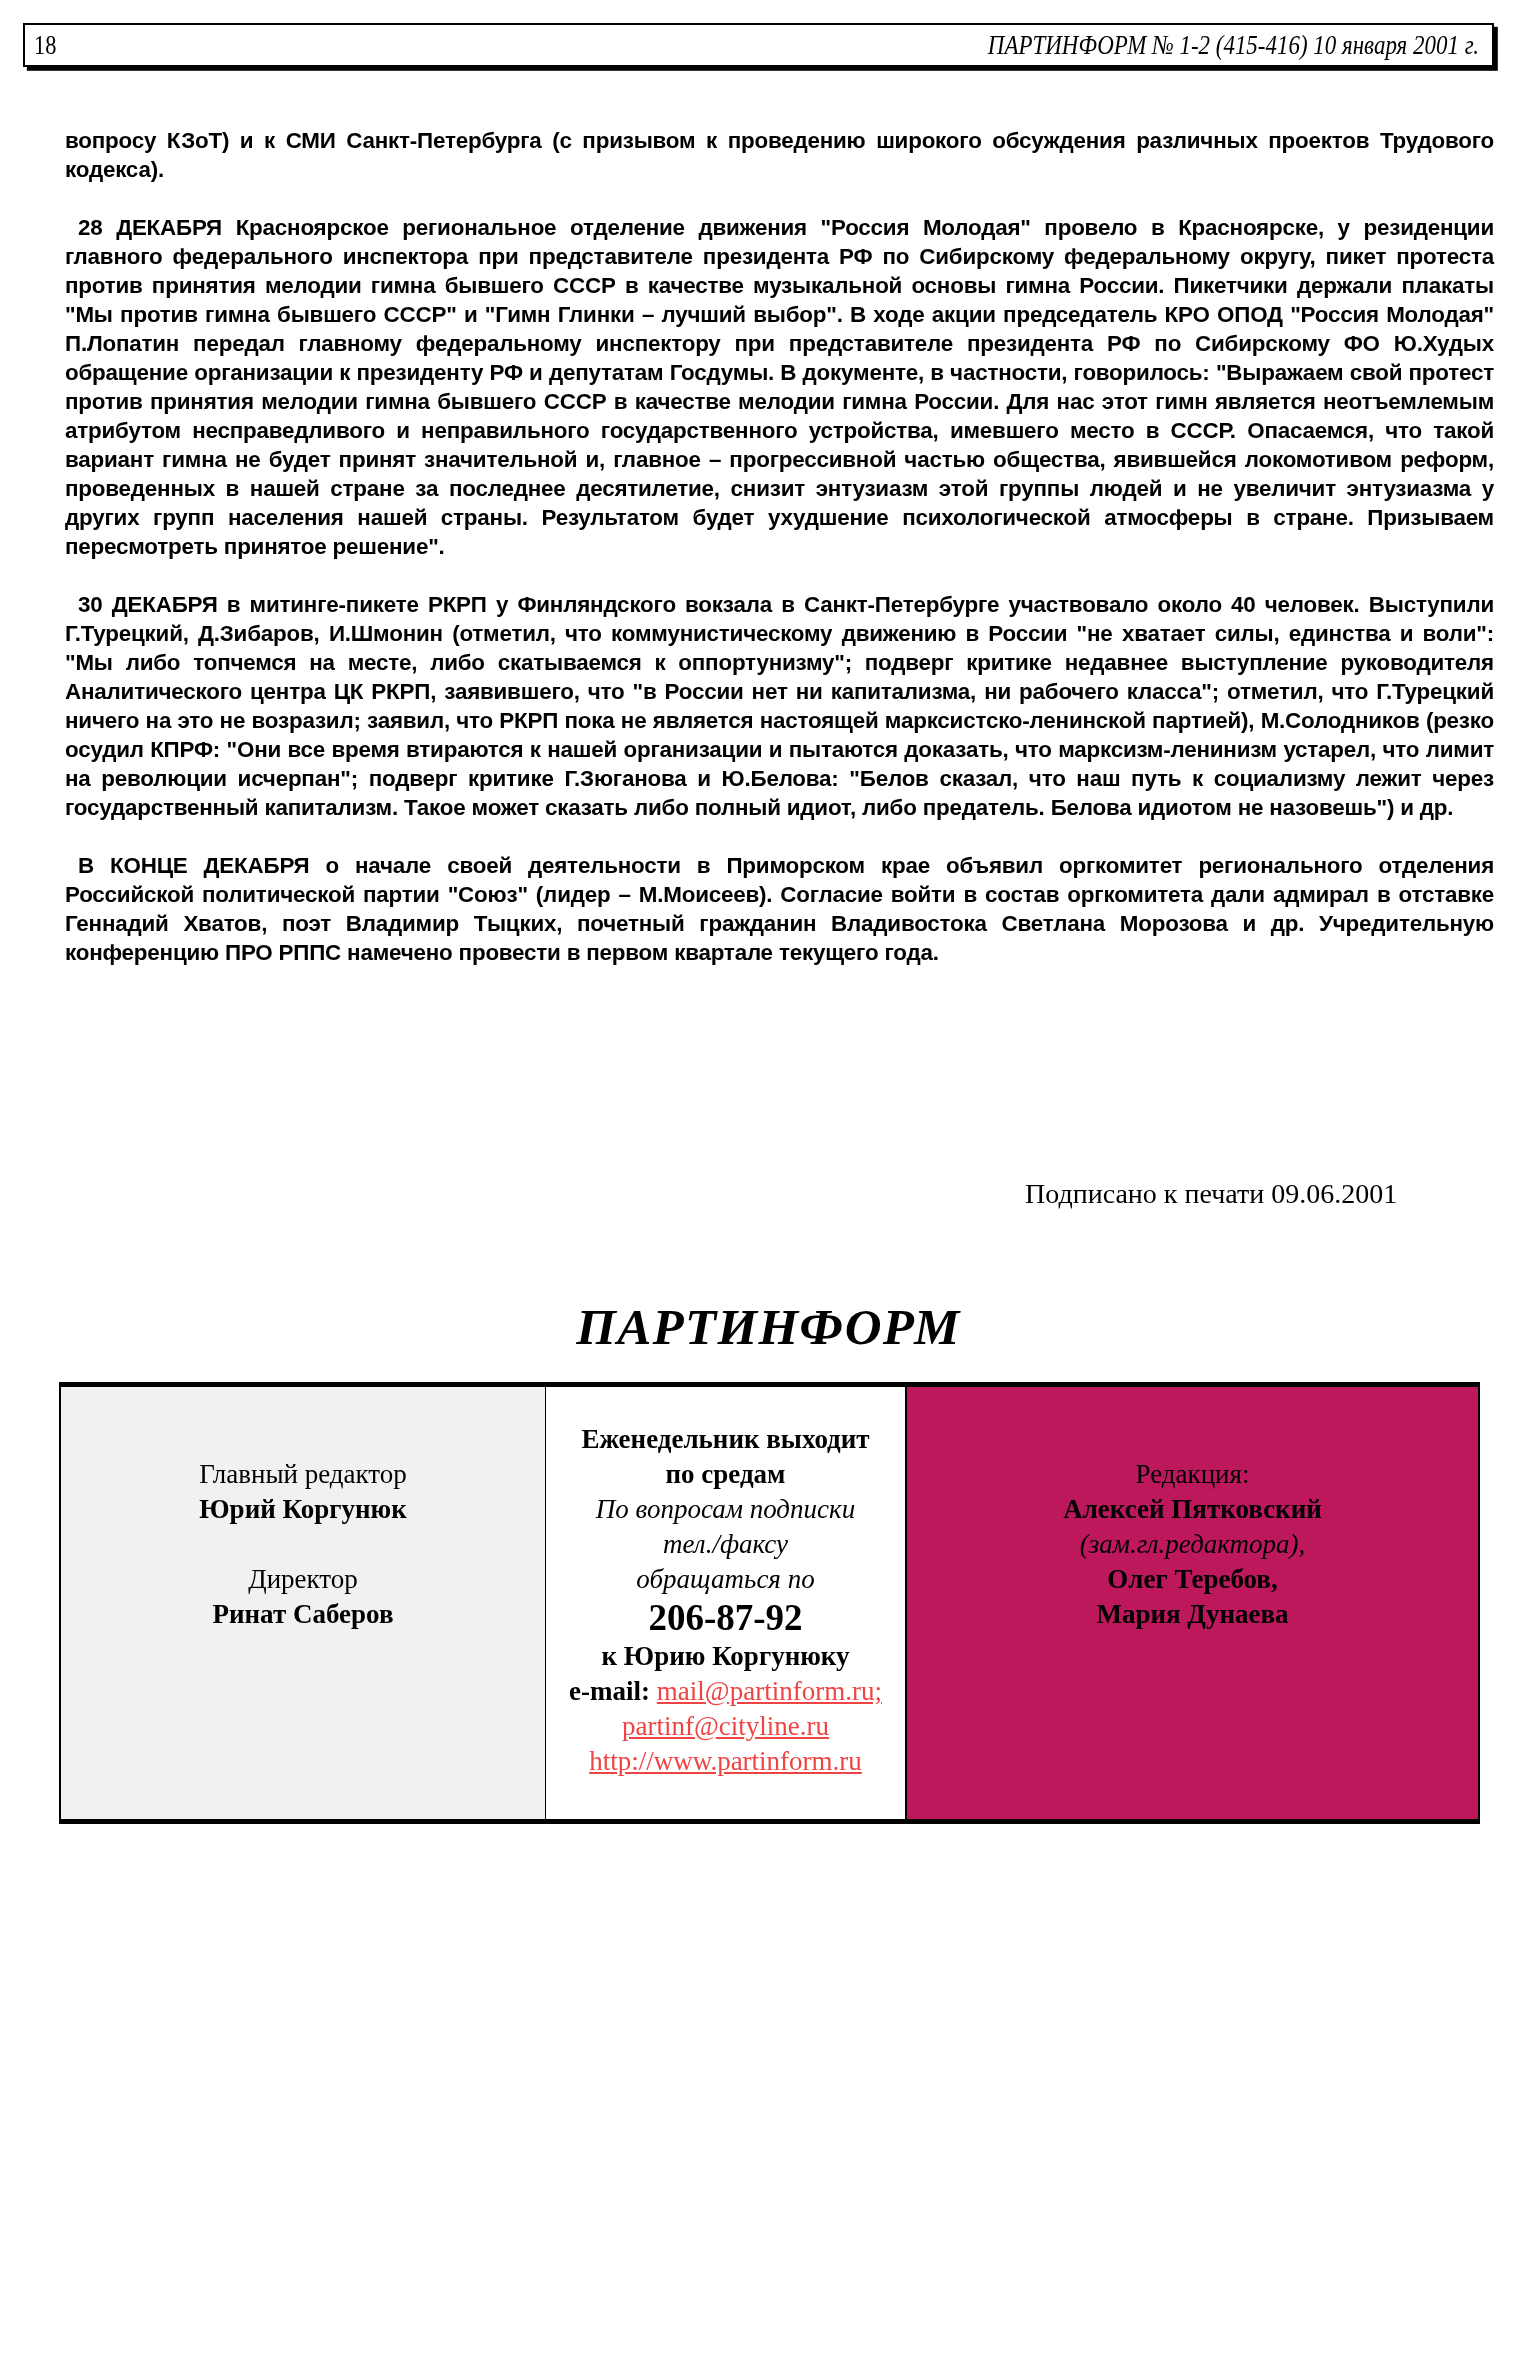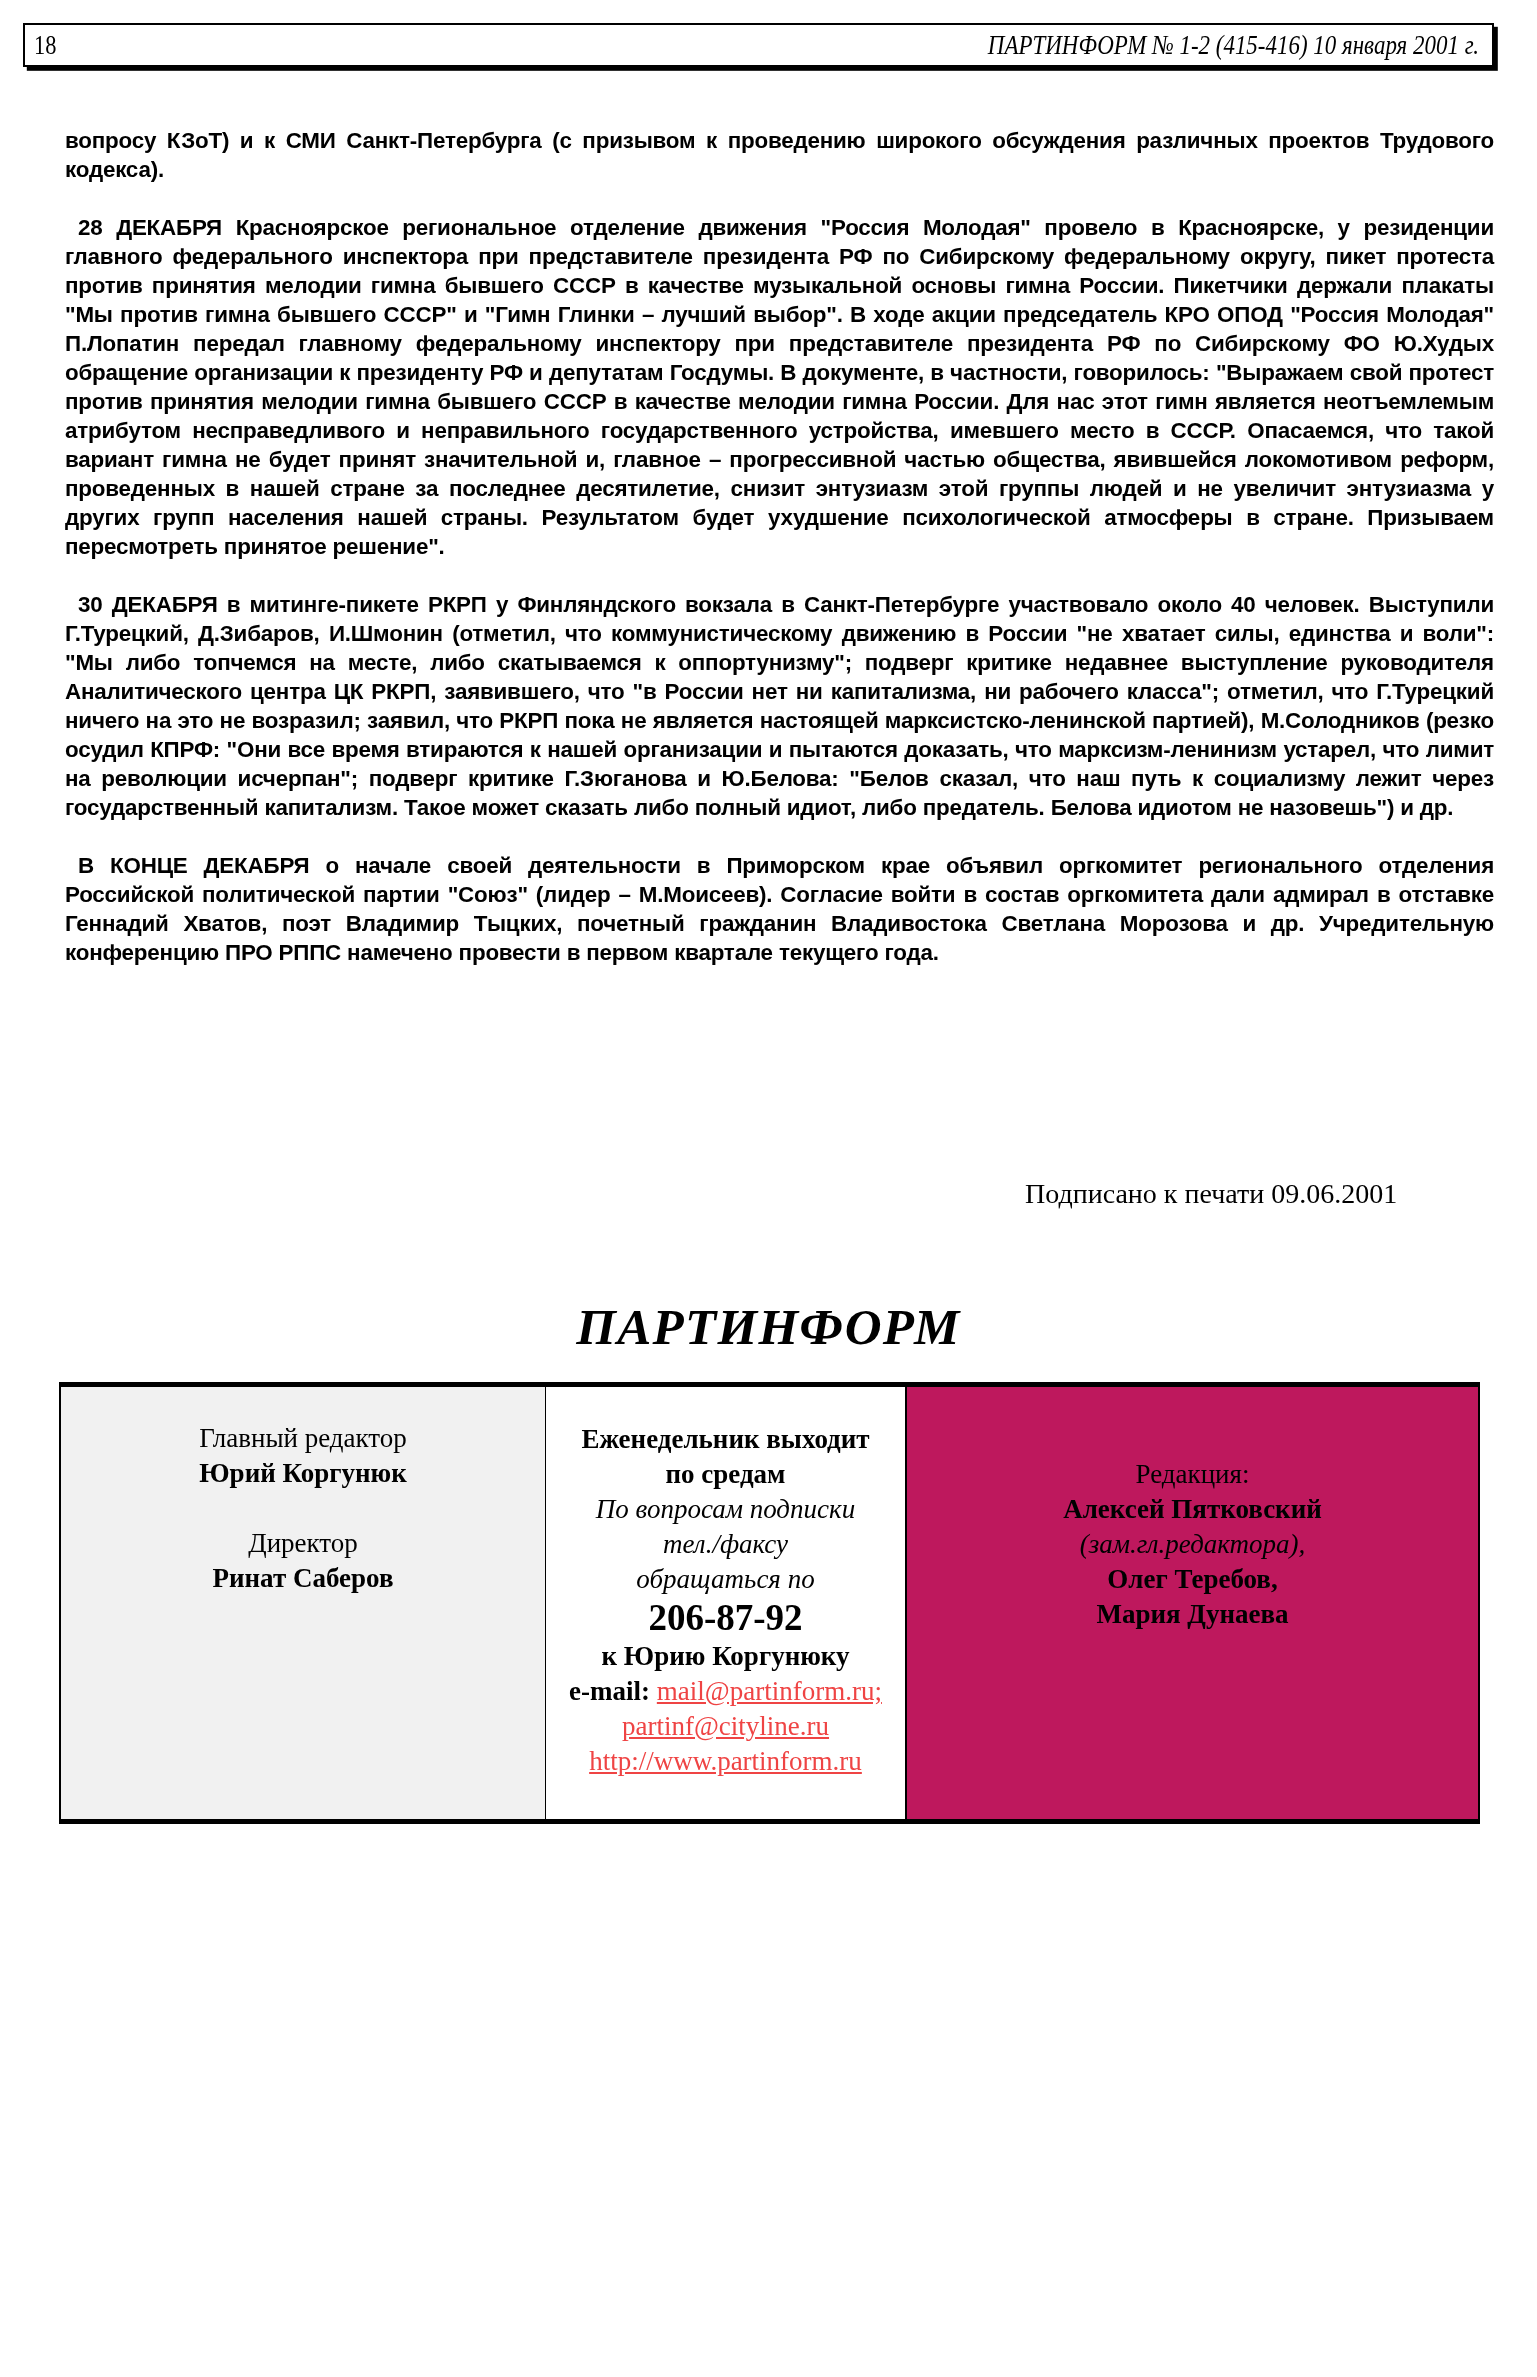--- a/index.html
+++ b/index.html
@@ -40,21 +40,21 @@
   }
 
   .masthead-table {
     position: absolute; left: 59px; top: 1382px; width: 1421px; height: 442px;
     border-top: 5.1px solid #000; border-bottom: 5.1px solid #000;
     border-left: 2.6px solid #000; border-right: 2.6px solid #000;
     display: flex; box-sizing: border-box;
     font-family: "Liberation Serif", serif; font-size: 27px; line-height: 35px; text-align: center;
   }
   .cell { display: flex; flex-direction: column; justify-content: flex-start; box-sizing: border-box; }
-  .cell.left { width: 485px; background: #f1f1f1; border-right: 1.9px solid #000; padding-top: 34px; }
+  .cell.left { width: 485px; background: #f1f1f1; border-right: 1.9px solid #000; padding-top: 70px; }
   .cell.mid { width: 361px; background: #fff; border-right: 2.6px solid #000; padding-top: 35px; }
   .cell.right { flex: 1; background: #be185d; padding-top: 70px; }
   .b { font-weight: bold; }
   .i { font-style: italic; }
   .phone { font-weight: bold; font-size: 37px; line-height: 42px; }
   .link { text-decoration: underline; color: #ef4444; }
   .gap { height: 35px; }
 </style>
 </head>
 <body>

